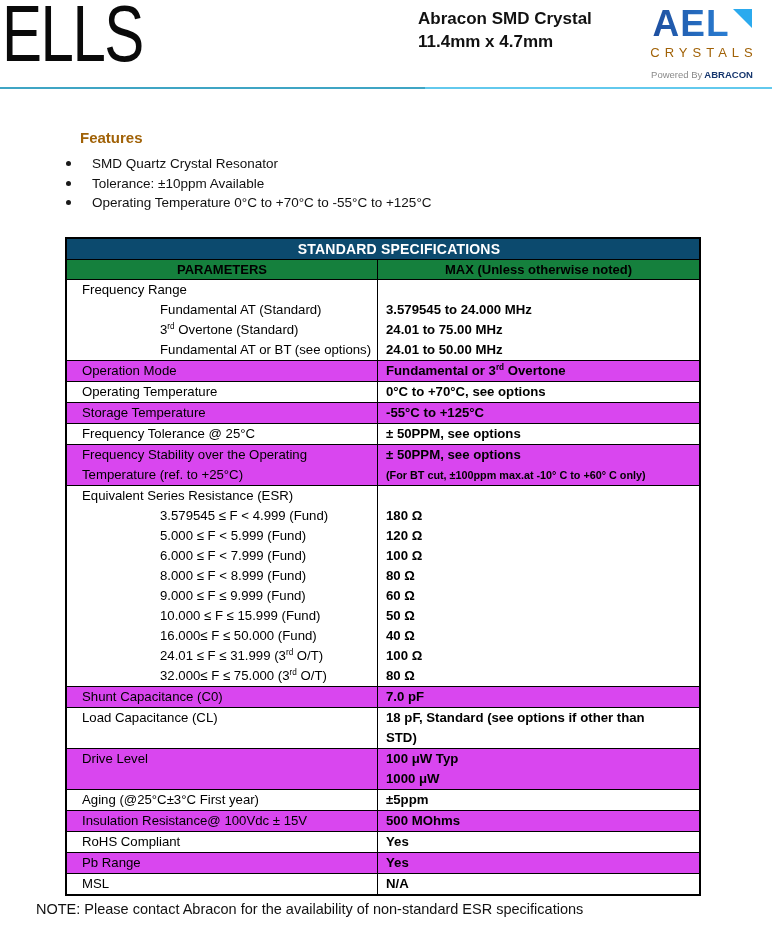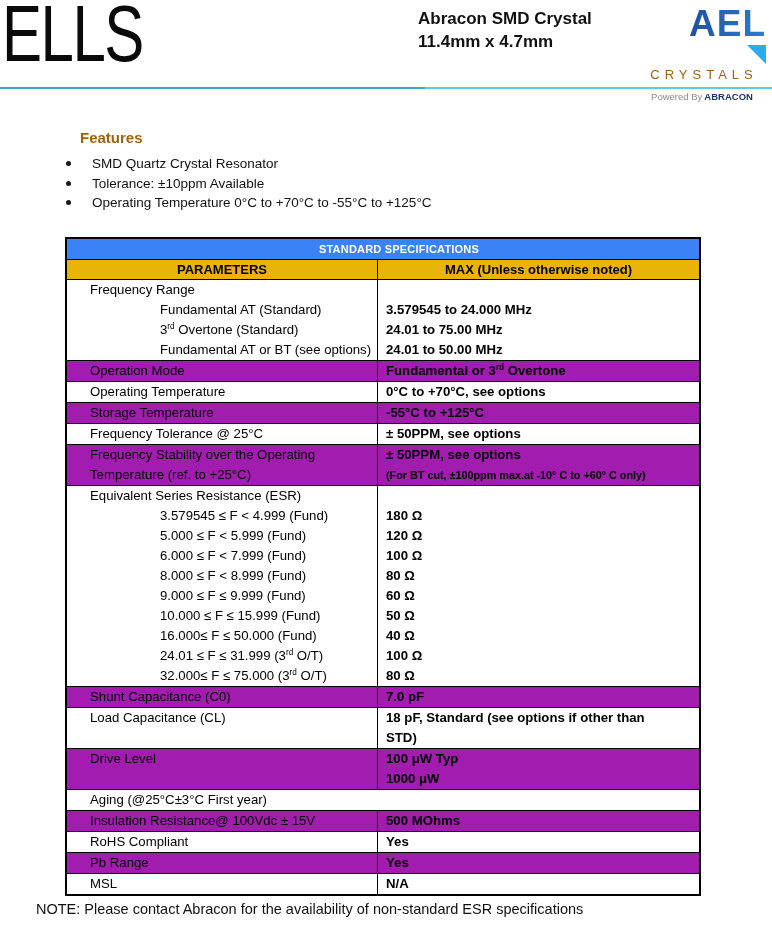--- a/index.html
+++ b/index.html
@@ -20,21 +20,21 @@
     line-height: 84px; color: #0a0a0a;
   }
   .subtitle {
     position: absolute; left: 418px; top: 7px;
     font-size: 17px; font-weight: 700; line-height: 23px; color: #111;
   }
   .logo {
     position: absolute; left: 638px; top: 6px; width: 128px;
     text-align: center;
   }
-  .logo-row { display: flex; align-items: flex-end; justify-content: center; flex-direction: column; }
+  .logo-row { display: flex; align-items: flex-start; justify-content: center; }
   .logo-wordmark {
     font-size: 37px; font-weight: 700; line-height: 36px; letter-spacing: 1px;
     background: linear-gradient(90deg, #1e4fa0 0%, #2a7fd4 100%);
     -webkit-background-clip: text; background-clip: text;
     -webkit-text-fill-color: transparent; color: #2257a8;
   }
   .logo-triangle {
     width: 0; height: 0; margin-left: 3px; margin-top: 3px;
     border-top: 19px solid #2baaee;
     border-left: 19px solid transparent;
@@ -64,40 +64,40 @@
     width: 5px; height: 5px; border-radius: 50%; background: #1a1a1a;
   }
 
   
   .spec-table {
     position: absolute; left: 65px; top: 237px; width: 636px;
     border: 2px solid #000; font-size: 13.2px;
   }
   .spec-title {
     height: 21px; line-height: 21px; text-align: center;
-    background: #3b82f6; color: #ffffff; font-weight: 700;
-    font-size: 11px; letter-spacing: 0.2px;
+    background: #0c4a6e; color: #ffffff; font-weight: 700;
+    font-size: 14px; letter-spacing: 0.2px;
     border-bottom: 1px solid #000;
     padding-left: 32px;
   }
   .spec-colhead {
-    display: flex; height: 20px; background: #eab308;
+    display: flex; height: 20px; background: #15803d;
     font-weight: 700; border-bottom: 1px solid #000; font-size: 13px;
   }
   .spec-colhead .ch { line-height: 20px; text-align: center; }
   .spec-colhead .ch.p { width: 310px; }
   .spec-colhead .ch.v { flex: 1; border-left: 1px solid #000; }
 
   .trow { display: flex; }
   .trow + .trow { border-top: 1px solid #000; }
-  .trow.shade { background: #a21caf; }
+  .trow.shade { background: #d946ef; }
   .cell { padding: 0; }
   .cell.param { width: 310px; }
   .cell.value { flex: 1; border-left: 1px solid #000; }
-  .line { height: 20px; line-height: 20px; padding-left: 23px; white-space: nowrap; }
+  .line { height: 20px; line-height: 20px; padding-left: 15px; white-space: nowrap; }
   .line.indent { padding-left: 93px; }
   .cell.value .line { font-weight: 700; padding-left: 8px; }
   .cell.value .line.small { font-size: 10.8px; }
   sup { font-size: 0.62em; vertical-align: super; line-height: 0; }
 
   
   .note {
     position: absolute; left: 36px; top: 901px;
     font-size: 14.5px; color: #111;
   }
@@ -246,20 +246,23 @@
         </div>
         <div class="cell value">
           <div class="line">100 μW Typ</div>
           <div class="line">1000  μW</div>
         </div>
       </div>
       <div class="trow">
         <div class="cell param">
           <div class="line">Aging (@25°C±3°C First year)</div>
         </div>
+        <div class="cell value">
+          <div class="line">±5ppm</div>
+        </div>
       </div>
       <div class="trow shade">
         <div class="cell param">
           <div class="line">Insulation Resistance@ 100Vdc ± 15V</div>
         </div>
         <div class="cell value">
           <div class="line">500 MOhms</div>
         </div>
       </div>
       <div class="trow">

